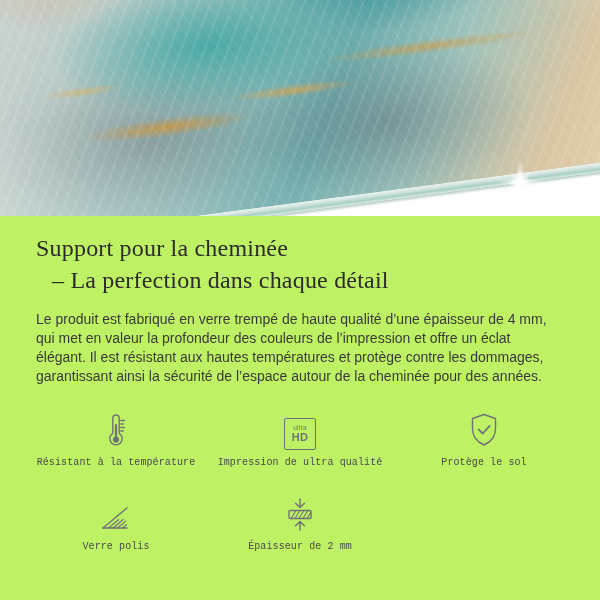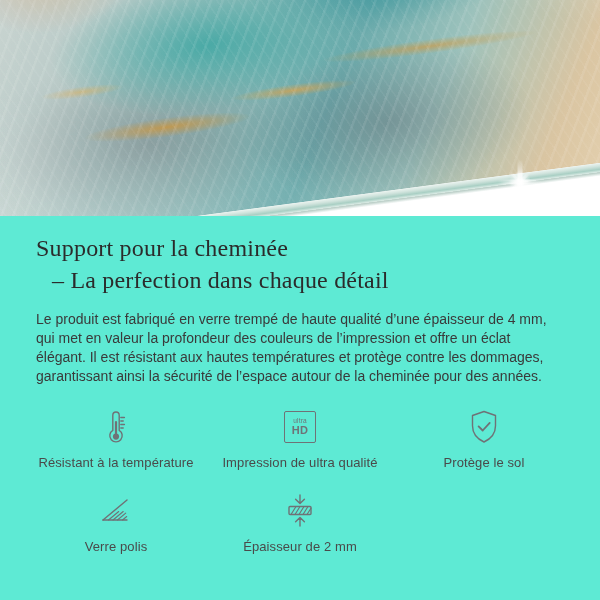--- a/index.html
+++ b/index.html
@@ -11,21 +11,21 @@
     height: 600px;
     background: #ffffff;
     font-family: "Liberation Sans", sans-serif;
     overflow: hidden;
   }
 
   #page {
     position: relative;
     width: 600px;
     height: 600px;
-    background: #5eead4;
+    background: #bef264;
     overflow: hidden;
   }
 
   
   .hero {
     position: absolute;
     left: 0;
     top: 0;
     width: 600px;
     height: 216px;
@@ -189,30 +189,31 @@
   .feature {
     display: flex;
     flex-direction: column;
     align-items: center;
     justify-content: flex-start;
     padding-top: 6px;
   }
   .feature .glyph {
     height: 46px;
     display: flex;
-    align-items: center;
+    align-items: flex-end;
     justify-content: center;
   }
   .feature .caption {
     margin-top: 7px;
-    font-size: 13px;
+    font-size: 10px;
     color: #4a4a4a;
     text-align: center;
     line-height: 11px;
     letter-spacing: .1px;
+    font-family: Liberation Mono, monospace;
   }
   svg { display: block; }
   .ico-stroke { stroke: #6f7276; fill: none; stroke-width: 1.4; stroke-linecap: round; stroke-linejoin: round; }
   .ico-fill { fill: #6f7276; }
   .hd-box {
     width: 30px; height: 30px;
     border: 1.4px solid #6f7276;
     border-radius: 2px;
     display: flex;
     flex-direction: column;

